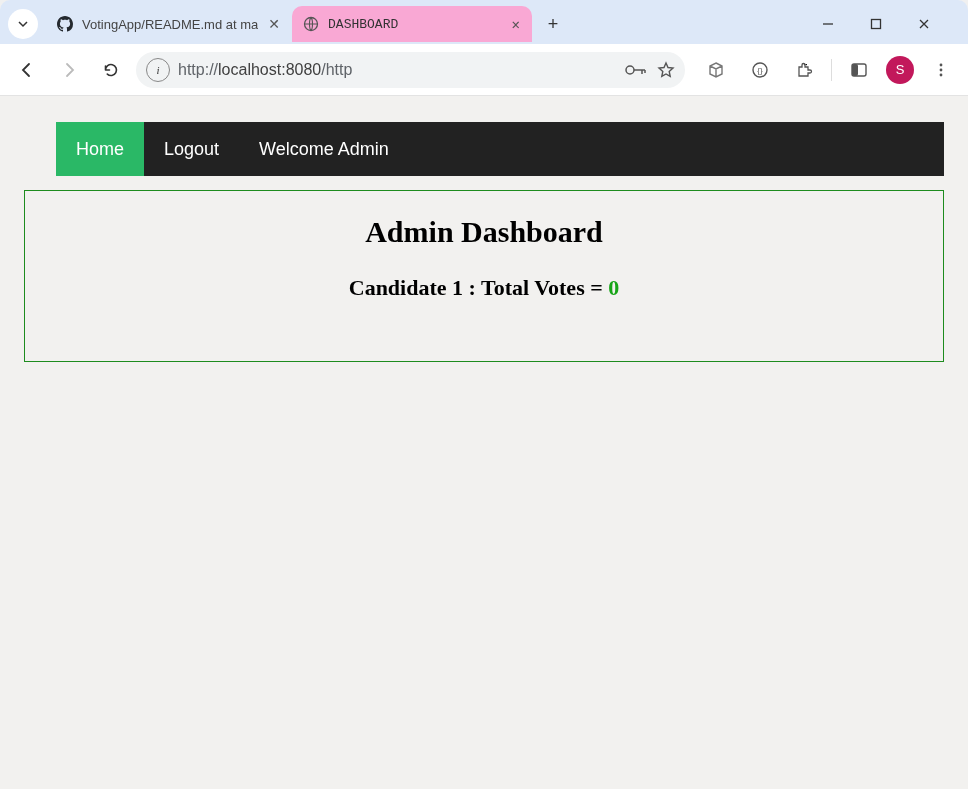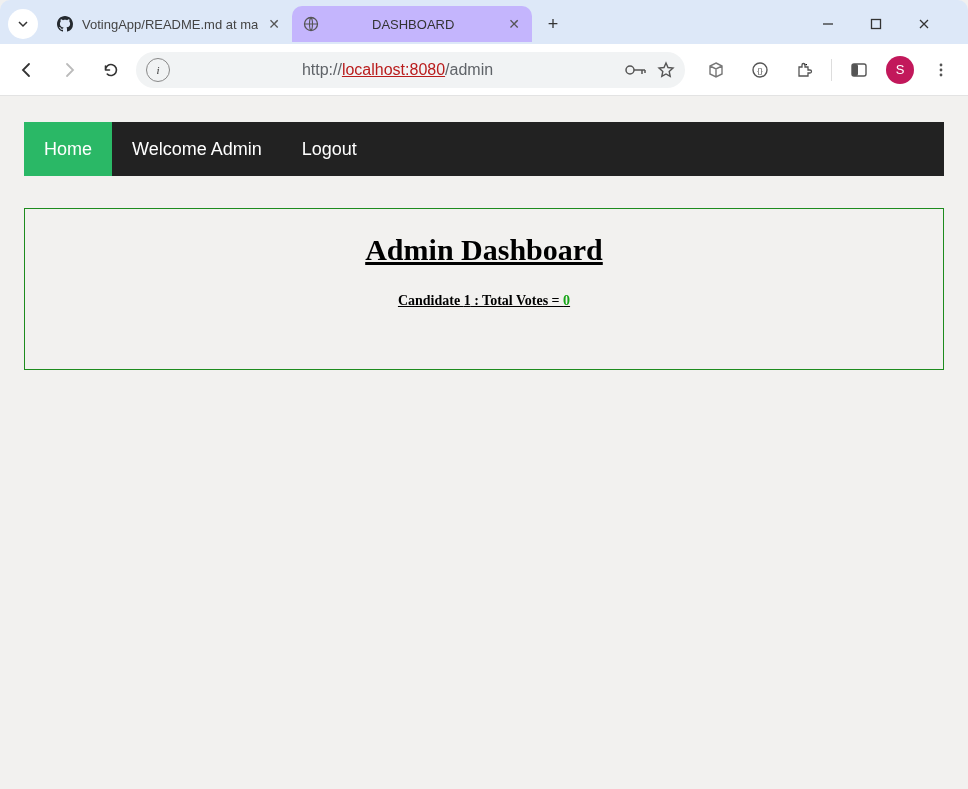--- a/index.html
+++ b/index.html
@@ -8,21 +8,20 @@
       background: #f0f0f0;
       width: 968px;
       height: 789px;
       overflow: hidden;
       position: relative;
     }
     
     .browser-chrome {
       background: #dde8f8;
       border-radius: 10px 10px 0 0;
-      text-align: center;
     }
     .tab-strip {
       display: flex;
       align-items: center;
       height: 44px;
       padding: 4px 8px 0 8px;
       gap: 0;
     }
     .tab-dropdown {
       width: 30px;
@@ -43,21 +42,21 @@
       padding: 0 10px;
       border-radius: 10px 10px 0 0;
       gap: 8px;
       font-size: 13px;
       color: #333;
       max-width: 280px;
       min-width: 240px;
       cursor: pointer;
     }
     .tab.inactive { background: transparent; color: #444; }
-    .tab.active { background: #c4b5fd; }
+    .tab.active { background: #f9a8d4; font-family: Liberation Mono, monospace; }
     .tab .favicon { width: 18px; height: 18px; display:flex; align-items:center; justify-content:center; }
     .tab .title { flex:1; white-space: nowrap; overflow:hidden; text-overflow: ellipsis; }
     .tab .close { font-size: 14px; color:#555; padding:2px; cursor:pointer; }
     .new-tab {
       width: 30px; height:30px; display:flex; align-items:center; justify-content:center;
       margin-left: 6px; cursor:pointer; font-size:18px; color:#333;
     }
     .window-controls {
       margin-left:auto; display:flex; gap:18px; padding-right:12px;
     }
@@ -83,68 +82,68 @@
       background:#f1f3f4;
       border-radius:18px;
       padding:0 10px;
       gap:8px;
       color:#333;
     }
     .address-bar .info-icon {
       width:24px; height:24px; border-radius:50%; display:flex; align-items:center; justify-content:center; border:1px solid #888; font-size:11px; font-style:italic; font-family:serif;
     }
     .address-bar .url { flex:1; font-size:16px; color:#5f6368; }
-    .address-bar .url .host { color:#b91c1c;text-decoration:underline; }
+    .address-bar .url .host { color:#404040; }
     .address-bar .end-icons { display:flex; gap:10px; align-items:center; }
     .toolbar-right { display:flex; align-items:center; gap:10px; padding-left:6px; }
     .avatar { width:28px; height:28px; border-radius:50%; background:#c2185b; color:#fff; display:flex; align-items:center; justify-content:center; font-size:13px; }
     .divider { width:1px; height:22px; background:#ddd; }
     
     .viewport {
       background:#f2f1ef;
       height: calc(789px - 96px);
       overflow:auto;
       padding: 0;
     }
     .inner {
       margin: 26px 24px;
     }
     .navbar {
       background:#222;
       display:flex;
       align-items:stretch;
       height:54px;
+      margin-left:32px;
     }
     .navbar a {
       color:#fff;
       text-decoration:none;
       padding: 0 20px;
       display:flex;
       align-items:center;
       font-size:18px;
       cursor:pointer;
     }
     .navbar a.active { background:#2ab866; }
     .panel {
       border:1px solid #1e8c1e;
-      margin-top:32px;
+      margin-top:14px;
       padding: 24px 20px 36px;
       text-align:center;
-      text-decoration:underline;
     }
     .panel h1 {
       font-family: "Times New Roman", serif;
       font-weight:bold;
       font-size:30px;
       margin-bottom:26px;
     }
     .vote-line {
       font-family: "Times New Roman", serif;
       font-weight:bold;
-      font-size:14px;
+      font-size:22px;
       margin: 24px 0;
     }
     .vote-line .count { color:#17a517; }
     svg { display:block; }
   </style>
 </head>
 <body>
 
 <div class="browser-chrome">
   <div class="tab-strip">
@@ -209,21 +208,21 @@
     </div>
     <div class="tb-btn">
       <svg width="18" height="18" viewBox="0 0 18 18">
           <path d="M3.5 9a5.5 5.5 0 1 1 1.8 4.1M3.5 9V5M3.5 9h4" stroke="#333" stroke-width="1.6" fill="none" stroke-linecap="round"></path>
         </svg>
     </div>
 
     <div class="address-bar">
       <span class="info-icon">i</span>
       <span class="url">
-        <span>http://</span><span class="host">localhost:8080</span><span>/admin</span>
+        <span>http://</span><span class="host">localhost:8080</span><span>/http</span>
       </span>
       <span class="end-icons">
         <span>
           <svg width="22" height="14" viewBox="0 0 22 14">
               <circle cx="5" cy="7" r="4" fill="none" stroke="#555" stroke-width="1.5"></circle>
               <line x1="9" y1="7" x2="20" y2="7" stroke="#555" stroke-width="1.5"></line>
               <line x1="17" y1="7" x2="17" y2="11" stroke="#555" stroke-width="1.5"></line>
               <line x1="20" y1="7" x2="20" y2="10" stroke="#555" stroke-width="1.5"></line>
             </svg>
         </span>
@@ -269,22 +268,22 @@
           </svg>
       </span>
     </div>
   </div>
 </div>
 
 <div class="viewport">
   <div class="inner">
     <div class="navbar">
       <a class="active">Home</a>
+      <a>Logout</a>
       <a>Welcome Admin</a>
-      <a>Logout</a>
     </div>
 
     <div class="panel">
       <h1>Admin Dashboard</h1>
 
       <div class="vote-line">
         <span>Candidate </span><span>1</span><span> : Total Votes = </span><span class="count">0</span>
       </div>
     </div>
   </div>

